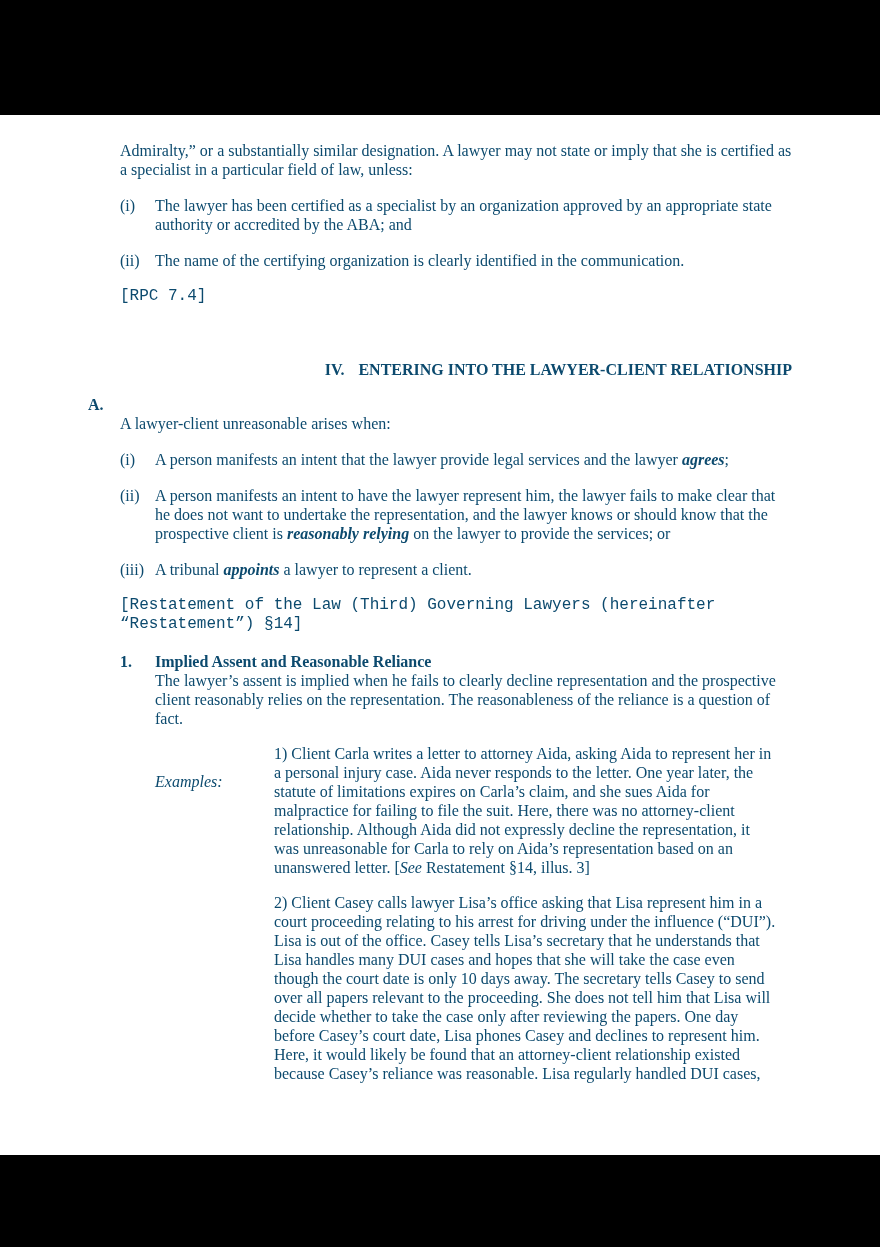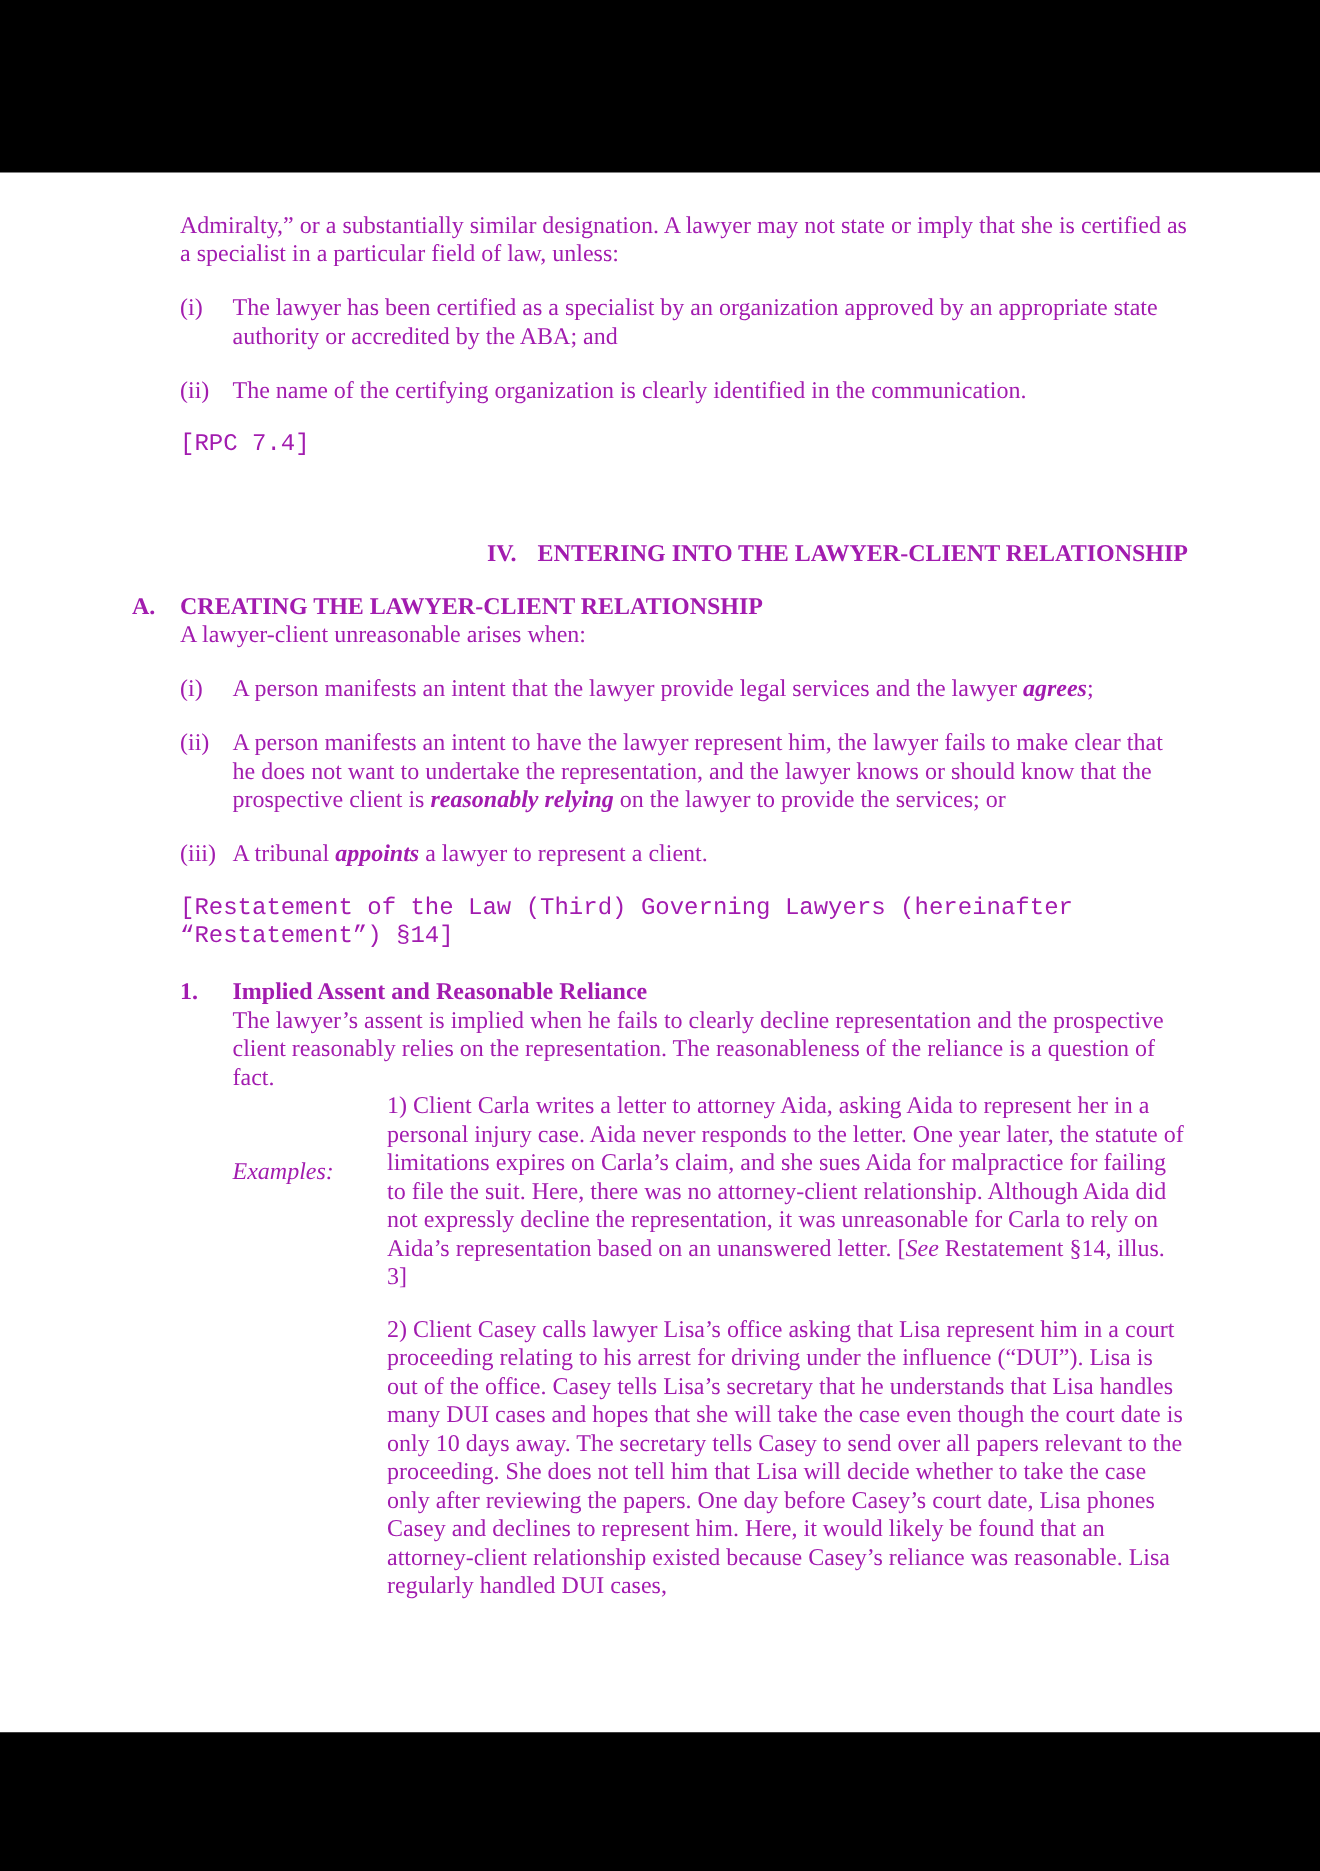--- a/index.html
+++ b/index.html
@@ -11,21 +11,21 @@
     width: 880px;
     font-family: "Liberation Serif", serif;
     -webkit-font-smoothing: antialiased;
   }
   .page {
     box-sizing: border-box;
     width: 880px;
     height: 1040px;
     margin: 115px 0 0 0;
     background: #ffffff;
-    color: #a21caf;
+    color: #0c4a6e;
     padding: 26px 88px 0 120px;
     overflow: hidden;
     font-size: 16px;
     line-height: 19px;
   }
   .para { margin: 0 0 17px 0; }
   .no-gap { margin: 0; }
 
   
   .hang {
@@ -73,21 +73,21 @@
     margin: 0 0 0 35px;
   }
   .examples-label {
     flex: 0 0 103px;
     font-style: italic;
     margin-top: 44px;
   }
   .examples-col {
     flex: 1 1 auto;
   }
-  .example-para { margin: 0; }
+  .example-para { margin: 16px; }
   .example-para + .example-para { margin-top: 16px; }
 
   .bi {
     font-weight: bold;
     font-style: italic;
   }
   .it { font-style: italic; }
 </style>
 </head>
 <body>
@@ -107,21 +107,20 @@
   </div>
 
   <p class="citation">[RPC 7.4]</p>
 
   <h2 class="heading-iv" style="font-size:16px;">
     <span class="sec-num">IV.</span><span>ENTERING INTO THE LAWYER-CLIENT RELATIONSHIP</span>
   </h2>
 
   <div class="part-heading">
     <span class="marker">A.</span>
-    <span>CREATING THE LAWYER-CLIENT RELATIONSHIP</span>
   </div>
 
   <p class="lead-line">A lawyer-client unreasonable arises when:</p>
 
   <div class="hang">
     <span class="marker">(i)</span>
     <span class="hang-text"><span>A person manifests an intent that the lawyer provide legal services and the lawyer </span><span class="bi">agrees</span><span>;</span></span>
   </div>
 
   <div class="hang">

